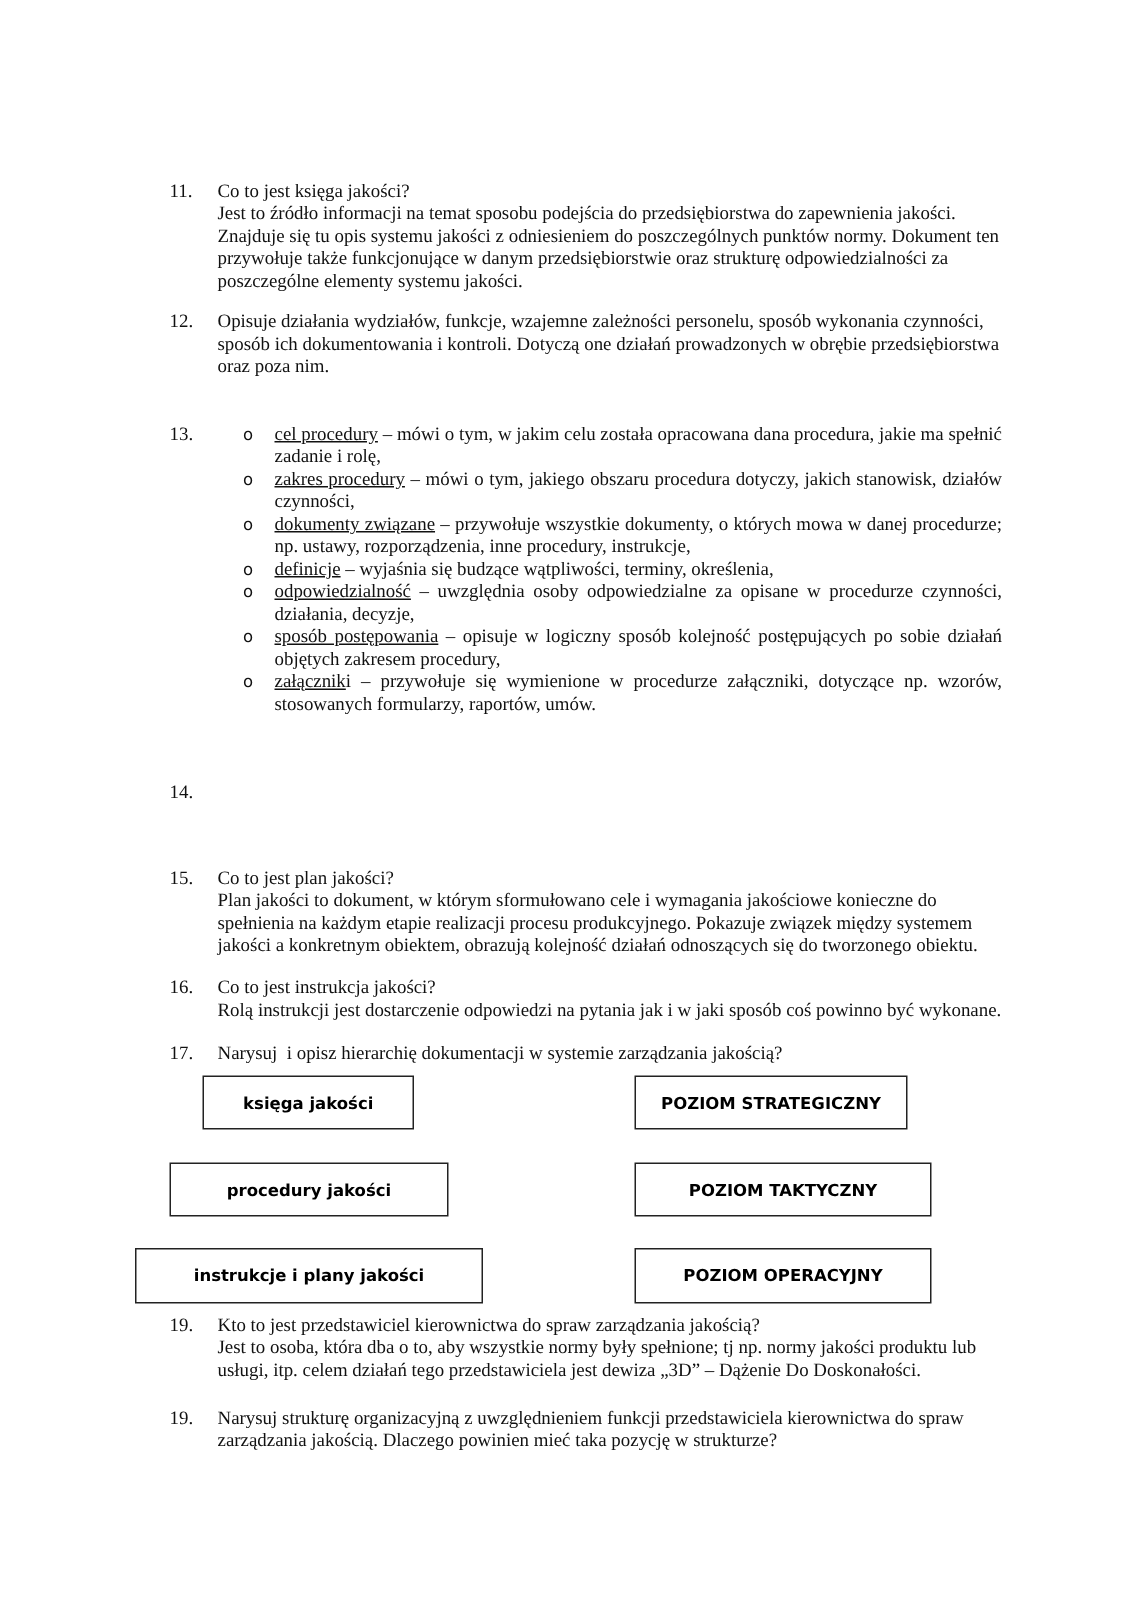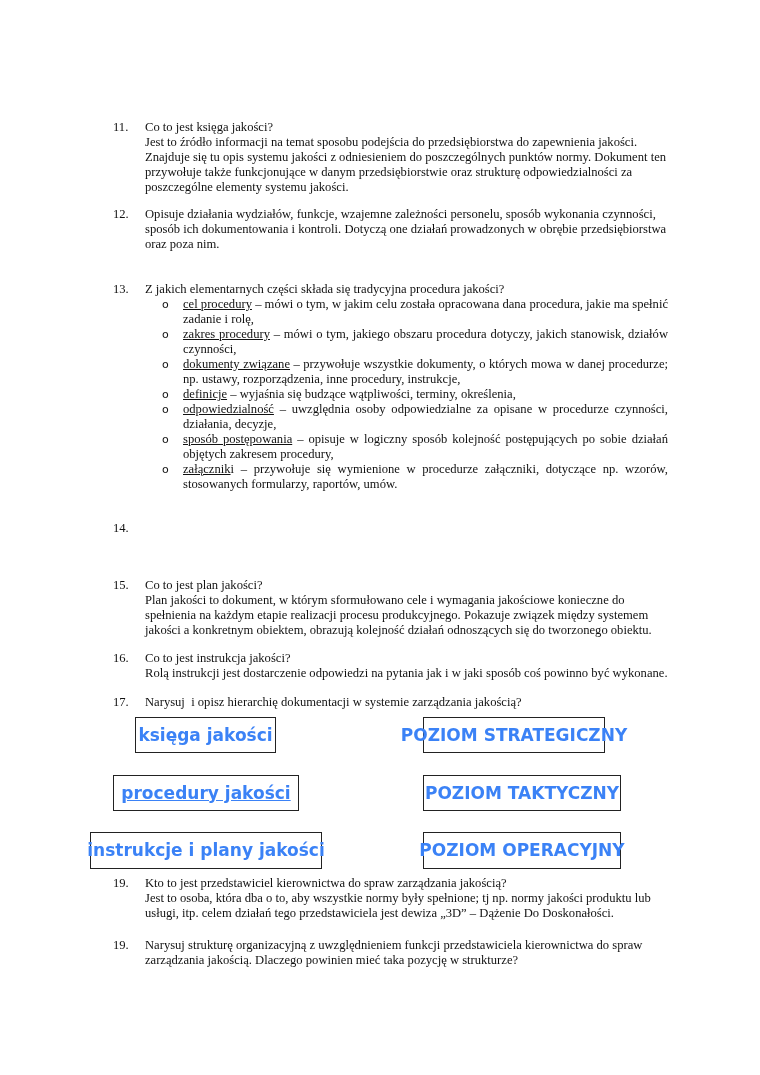--- a/index.html
+++ b/index.html
@@ -65,22 +65,22 @@
     .diagram-box {
       position: absolute;
       border: 1.5px solid #222;
       background: #fff;
       box-sizing: border-box;
       display: flex;
       align-items: center;
       justify-content: center;
       font-family: "DejaVu Sans", sans-serif;
       font-weight: bold;
-      font-size: 17px;
-      color: #3b82f6;
+      font-size: 11px;
+      color: #000000;
       white-space: nowrap;
     }
   </style>
 </head>
 <body>
 
 <div class="page">
 
   <div class="q" style="top:120px;">
     <span class="num">11.</span>
@@ -92,23 +92,20 @@
 
   <div class="q" style="top:207px;">
     <span class="num">12.</span>
     <div class="body">
       <span class="answer">Opisuje działania wydziałów, funkcje, wzajemne zależności personelu, sposób wykonania czynności, sposób ich dokumentowania i kontroli. Dotyczą one działań prowadzonych w obrębie przedsiębiorstwa oraz poza nim.</span>
     </div>
   </div>
 
   <div class="q" style="top:282px;">
     <span class="num">13.</span>
-    <div class="body">
-      <span class="question">Z jakich elementarnych części składa się tradycyjna procedura jakości?</span>
-    </div>
     <ul class="bullets">
       <li>
         <span class="marker">o</span>
         <span class="term">cel procedury</span><span> – mówi o tym, w jakim celu została opracowana dana procedura, jakie ma spełnić zadanie i rolę,</span>
       </li>
       <li>
         <span class="marker">o</span>
         <span class="term">zakres procedury</span><span> – mówi o tym, jakiego obszaru procedura dotyczy, jakich stanowisk, działów czynności,</span>
       </li>
       <li>
@@ -158,21 +155,21 @@
 
   <div class="q" style="top:695px;">
     <span class="num">17.</span>
     <div class="body">
       <span class="question" style="white-space:pre;">Narysuj  i opisz hierarchię dokumentacji w systemie zarządzania jakością?</span>
     </div>
   </div>
 
   <div>
     <div class="diagram-box" style="left:135px; top:717px; width:141px; height:36px;">księga jakości</div>
-    <div class="diagram-box" style="left:113px; top:775px; width:186px; height:36px;text-decoration:underline;">procedury jakości</div>
+    <div class="diagram-box" style="left:113px; top:775px; width:186px; height:36px;">procedury jakości</div>
     <div class="diagram-box" style="left:90px; top:832px; width:232px; height:37px;">instrukcje i plany jakości</div>
 
     <div class="diagram-box" style="left:423px; top:717px; width:182px; height:36px;">POZIOM STRATEGICZNY</div>
     <div class="diagram-box" style="left:423px; top:775px; width:198px; height:36px;">POZIOM TAKTYCZNY</div>
     <div class="diagram-box" style="left:423px; top:832px; width:198px; height:37px;">POZIOM OPERACYJNY</div>
   </div>
 
   <div class="q" style="top:876px;">
     <span class="num">19.</span>
     <div class="body">

